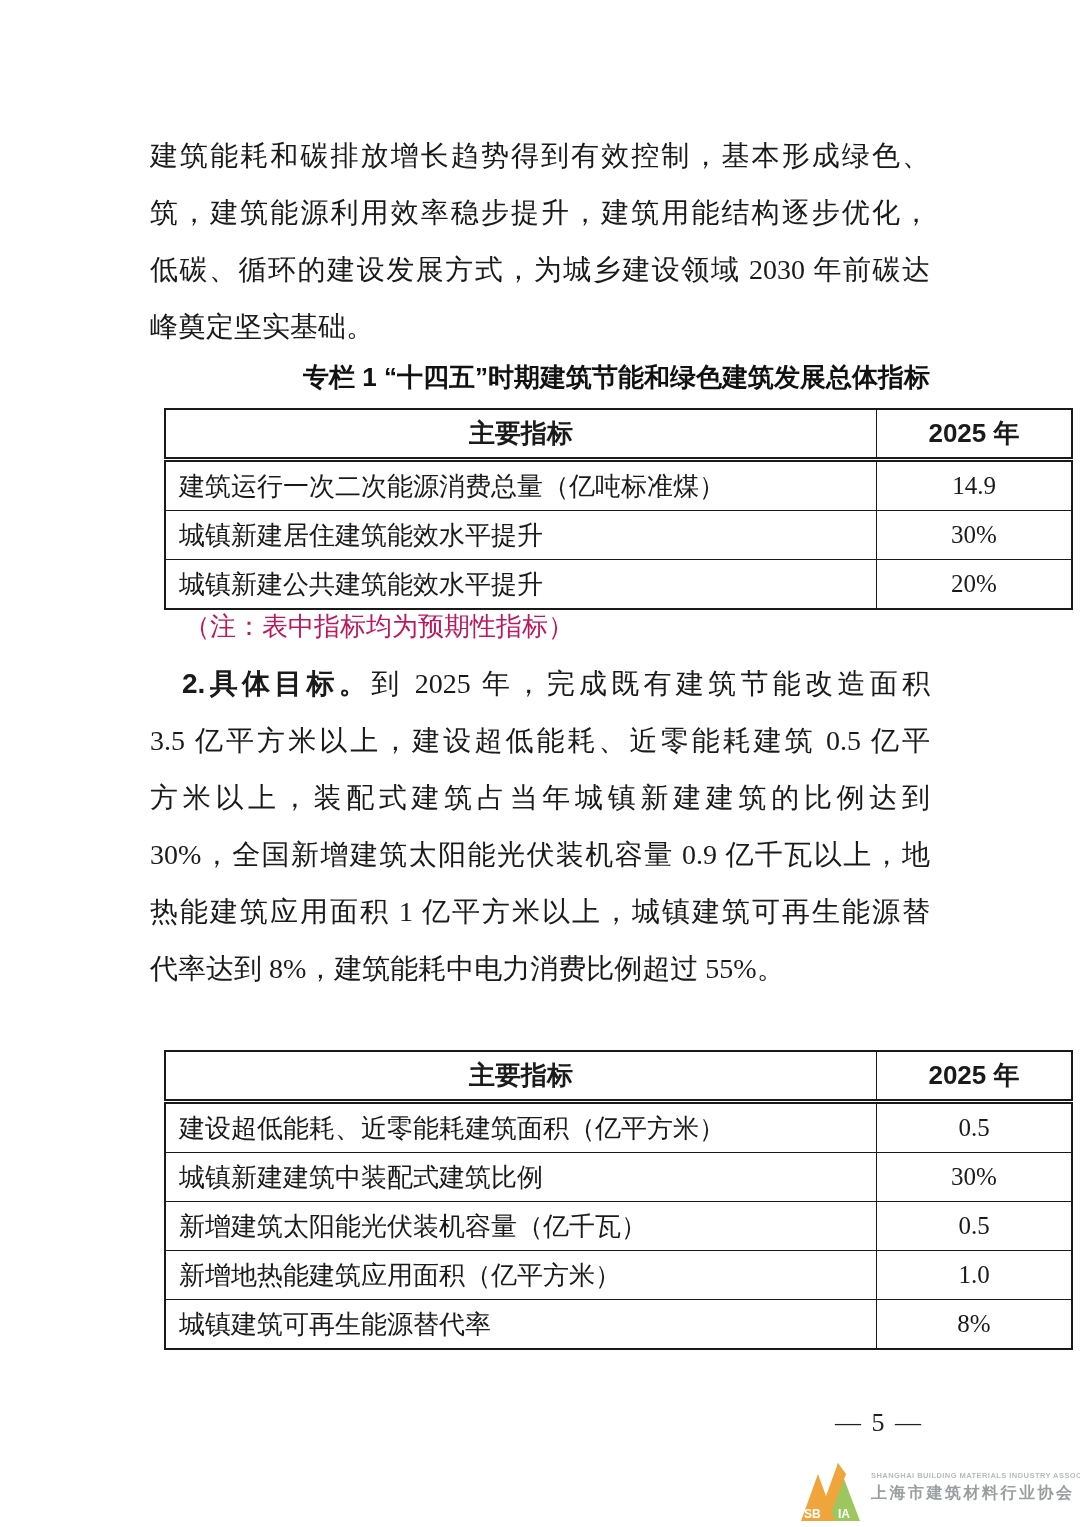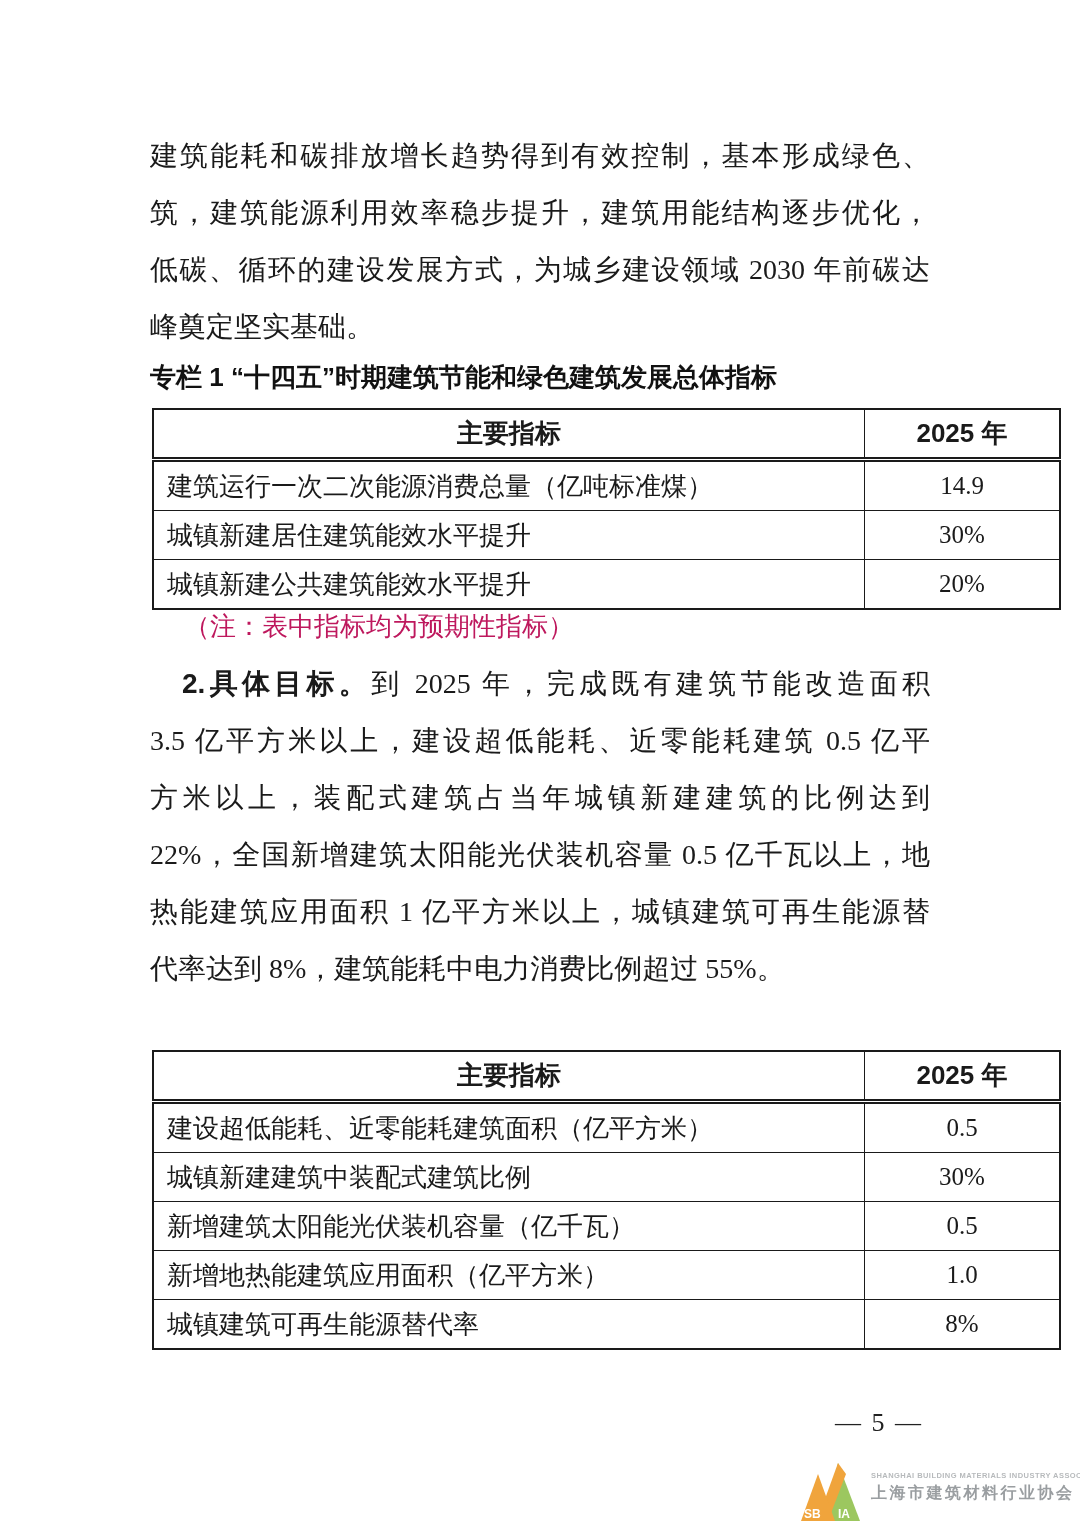--- a/index.html
+++ b/index.html
@@ -26,31 +26,31 @@
   .jline.last { text-align-last:left; }
   .jline.indent { padding-left:32px; }
   .lead {
     font-family:Liberation Sans, sans-serif;
     font-weight:700;
   }
 
   
   .box-title {
     position:absolute; left:150px; width:780px; margin:0;
-    text-align:left;
+    text-align:right;
     font-family:"Liberation Sans","DejaVu Sans",sans-serif;
     font-weight:700; font-size:26px; line-height:32px;
     color:#111;
   }
   .t1 { top:361px; }
   .t2 { top:1006px; }
 
   
   .spec-table {
-    position:absolute; left:152px; width:909px;
+    position:absolute; left:164px; width:909px;
     border-collapse:collapse; table-layout:fixed;
     border:2px solid #1a1a1a;
   }
   .tbl1 { top:408px; }
   .tbl2 { top:1050px; }
   .spec-table th, .spec-table td { border:1px solid #1a1a1a; }
   .spec-table th {
     height:45px;
     font-family:"Liberation Sans","DejaVu Sans",sans-serif;
     font-weight:700; font-size:26px;
@@ -137,21 +137,21 @@
   </table>
 
   <div class="note">（注：表中指标均为预期性指标）</div>
 
   <div class="para para2">
     <div class="jline indent">
       <b class="lead">2.具体目标。</b><span>到 2025 年，完成既有建筑节能改造面积</span>
     </div>
     <div class="jline">3.5 亿平方米以上，建设超低能耗、近零能耗建筑 0.5 亿平</div>
     <div class="jline">方米以上，装配式建筑占当年城镇新建建筑的比例达到</div>
-    <div class="jline">22%，全国新增建筑太阳能光伏装机容量 0.5 亿千瓦以上，地</div>
+    <div class="jline">30%，全国新增建筑太阳能光伏装机容量 0.9 亿千瓦以上，地</div>
     <div class="jline">热能建筑应用面积 1 亿平方米以上，城镇建筑可再生能源替</div>
     <div class="jline last">代率达到 8%，建筑能耗中电力消费比例超过 55%。</div>
   </div>
 
 
   <table class="spec-table tbl2">
     <colgroup>
         <col class="col-ind">
         <col class="col-year">
       </colgroup>

